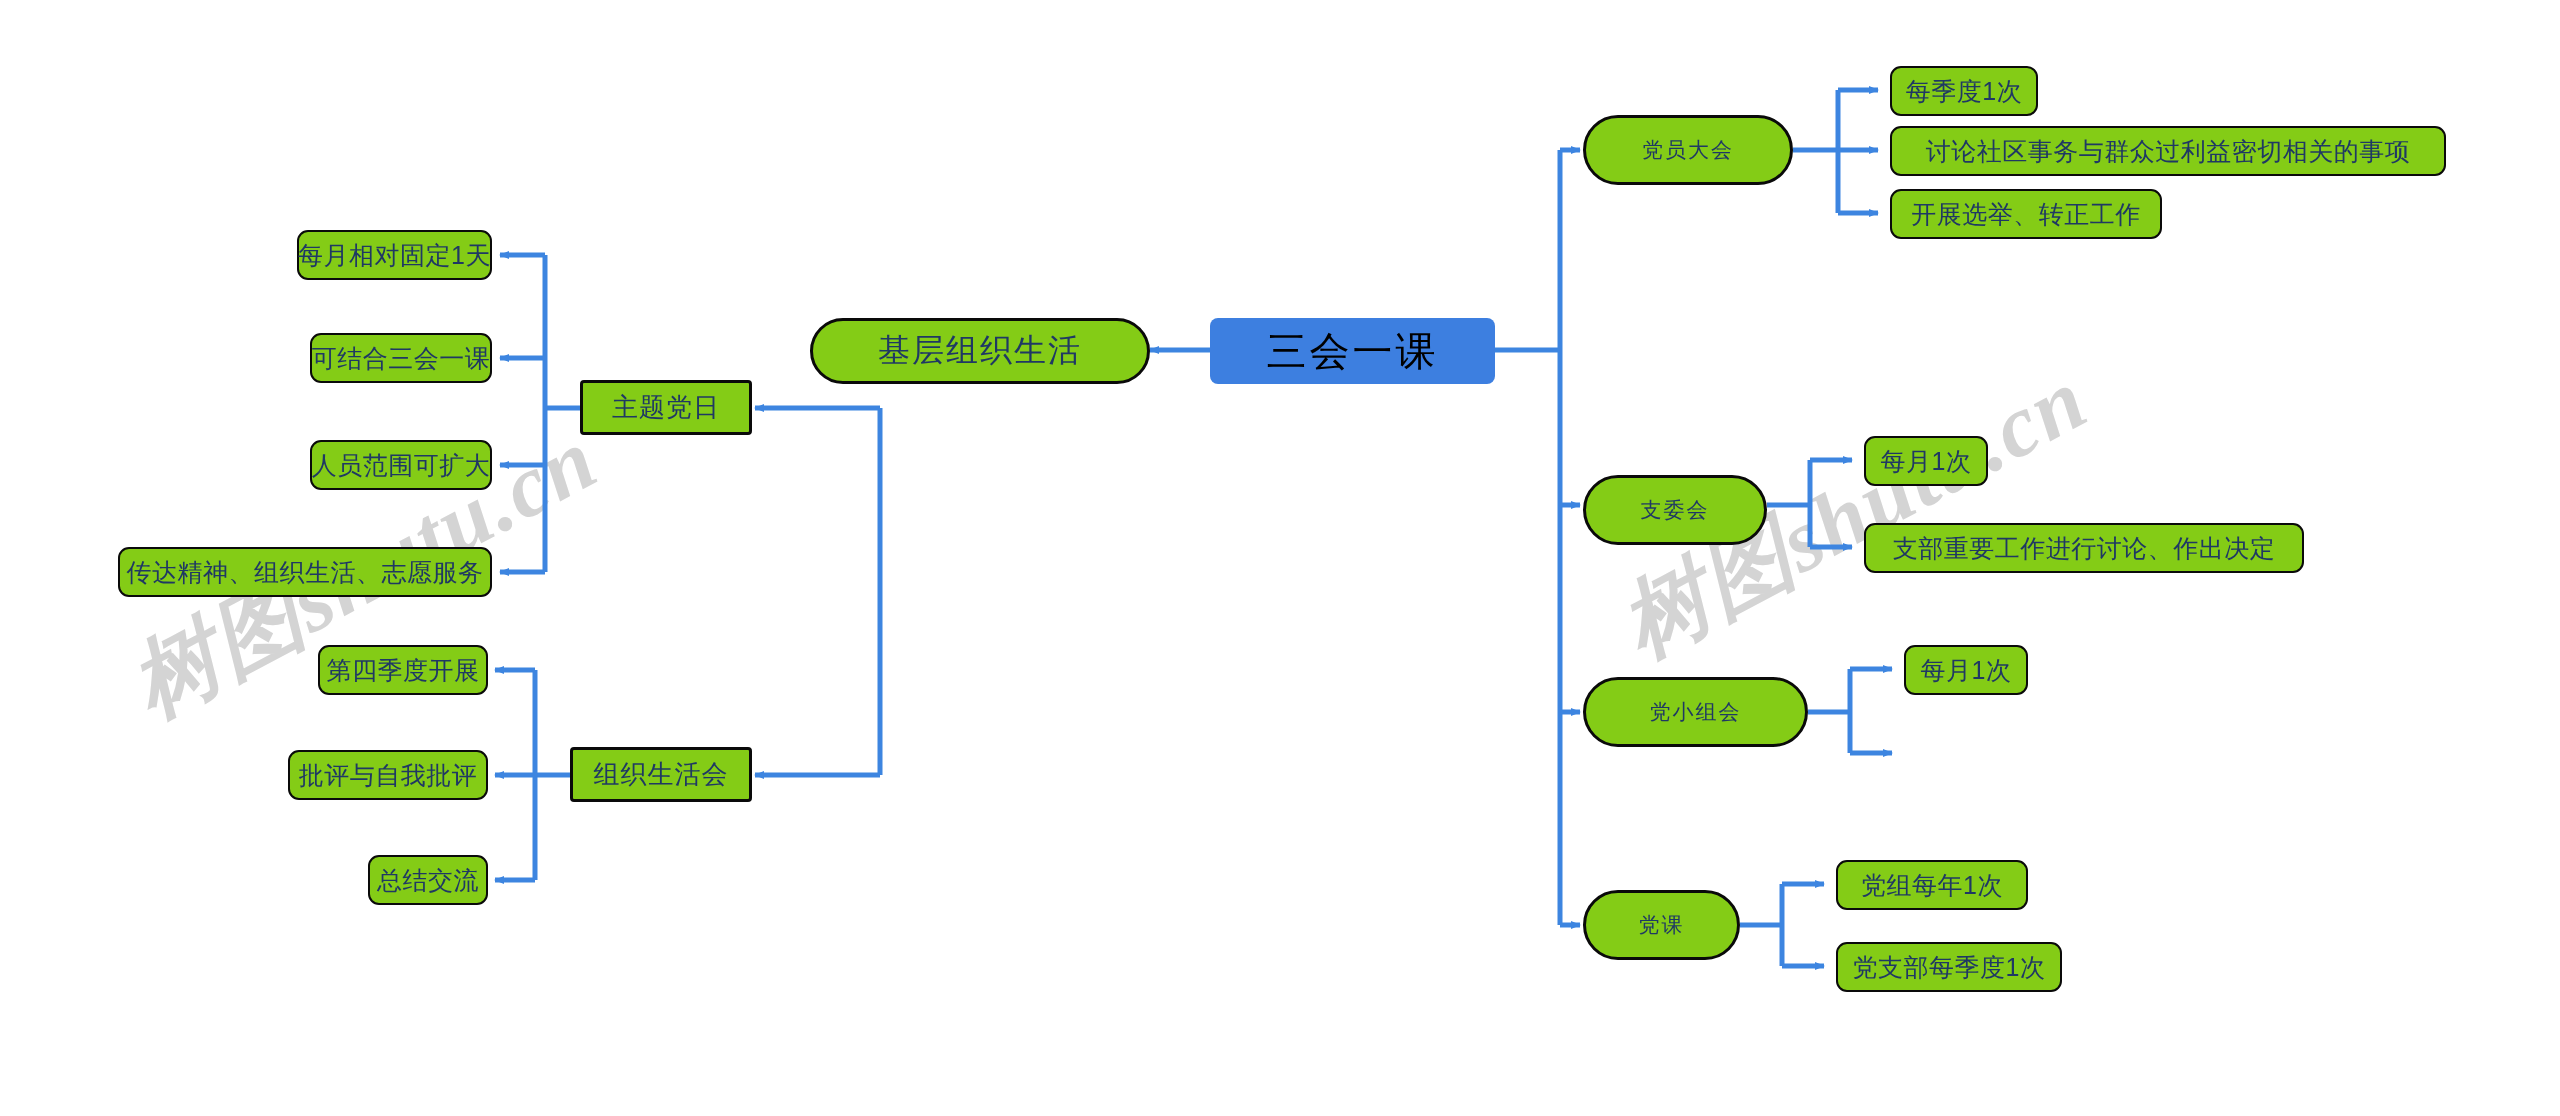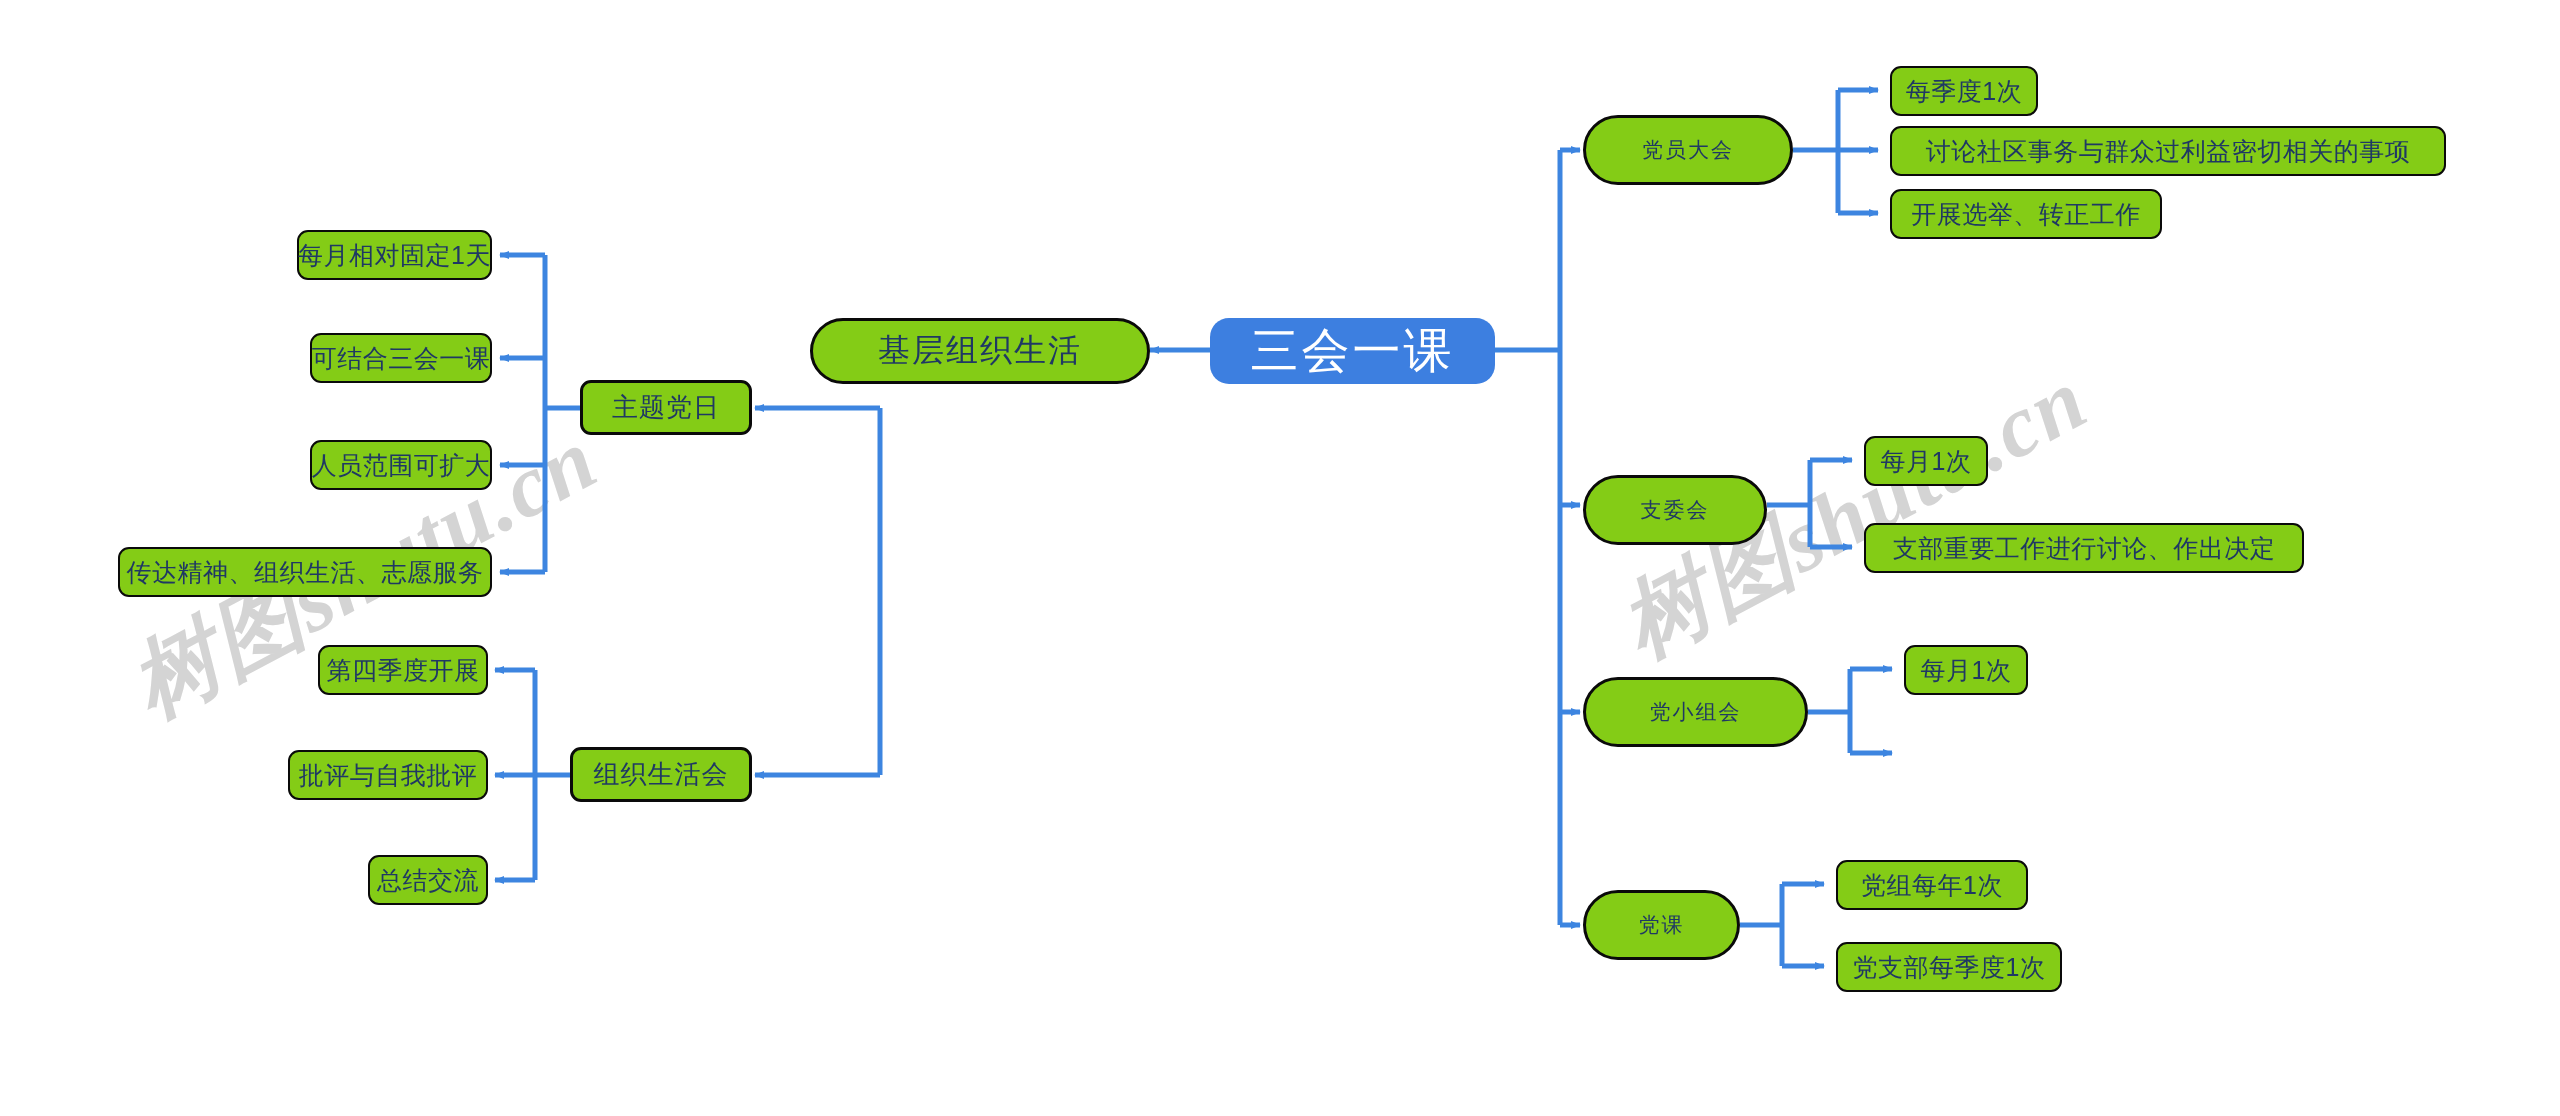--- a/index.html
+++ b/index.html
@@ -46,37 +46,37 @@
     align-items: center;
     justify-content: center;
     background: #84cc16;
     color: #1f3864;
     white-space: nowrap;
     text-align: center;
   }
   
   .node.root {
     background: #3d7fe0;
-    color: #ffffff;
+    color: #000000;
     border: none;
-    border-radius: 19px;
-    font-size: 48px;
+    border-radius: 8px;
+    font-size: 40px;
     letter-spacing: 3px;
   }
   
   .node.l1 {
     border: 3px solid #0a0a0a;
     border-radius: 40px;
     font-size: 21px;
     letter-spacing: 2px;
   }
   
   .node.l1r {
     border: 3px solid #0a0a0a;
-    border-radius: 11px;
+    border-radius: 4px;
     font-size: 26px;
     letter-spacing: 1px;
   }
   
   .node.leaf {
     border: 2px solid #0a0a0a;
     border-radius: 11px;
     font-size: 25px;
     letter-spacing: 0.5px;
   }

